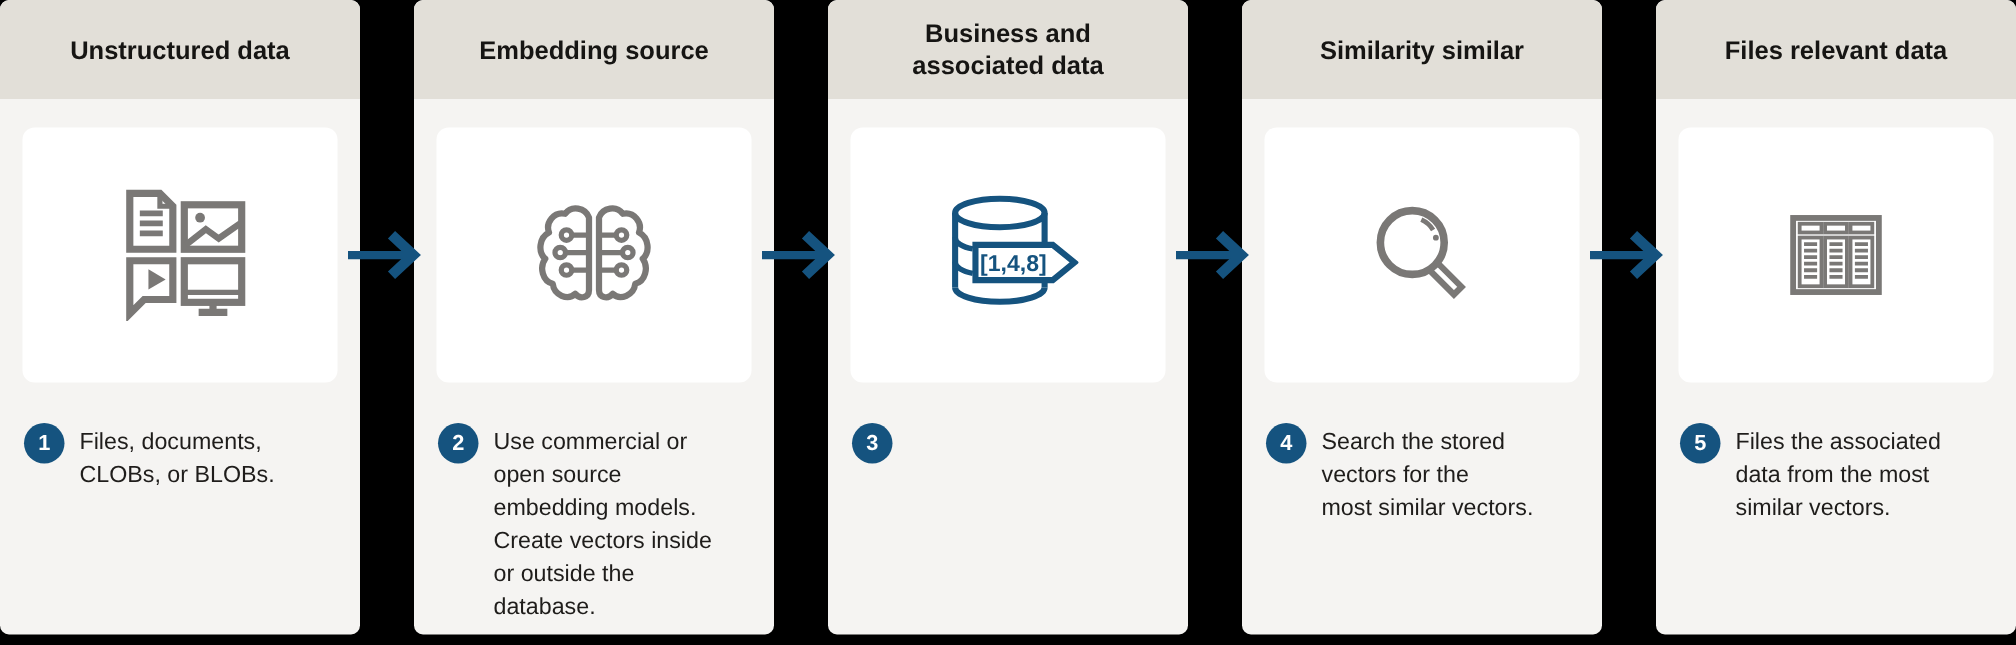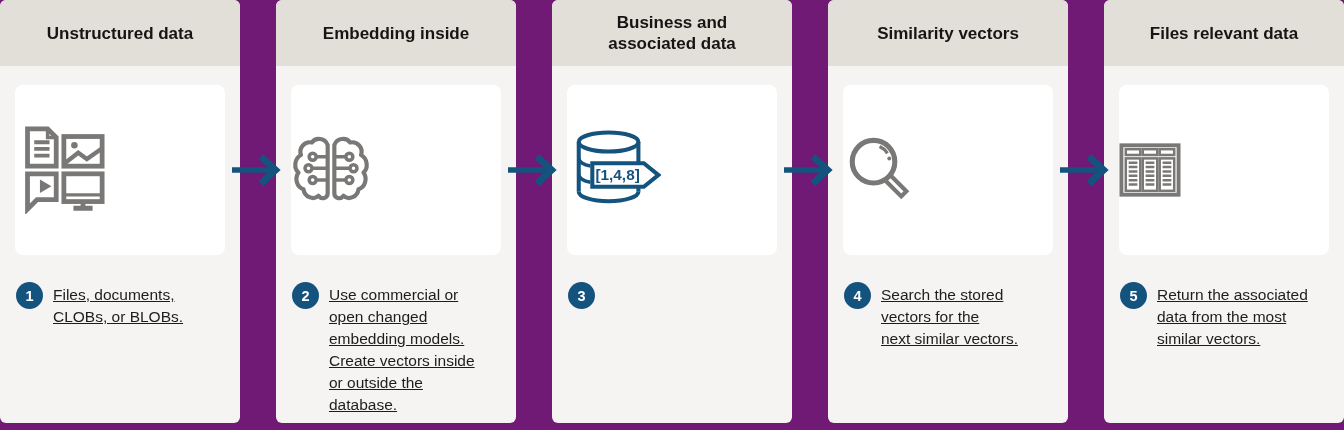--- a/index.html
+++ b/index.html
@@ -9,21 +9,21 @@
     --accent:#15537f;
     --icongray:#7a7876;
     --textcol:#1f1d1b;
     --titlecol:#161513;
   }
   *{margin:0;padding:0;box-sizing:border-box;}
   html,body{background:#ffffff;}
   .wrapper{
     position:relative;
     width:1344px;height:430px;
-    background:#701a75;
+    background:#000000;
     font-family:"Liberation Sans","DejaVu Sans",sans-serif;
     overflow:hidden;
   }
   .cols{
     display:flex;
     justify-content:space-between;
     width:1344px;
   }
   .col{
     width:240px;height:423px;
@@ -40,21 +40,21 @@
     font-size:17px;line-height:21px;
     color:var(--titlecol);
     white-space:pre-line;
     border-radius:6px 6px 0 0;
   }
   .card{
     width:210px;height:170px;
     margin:19px auto 0;
     background:var(--cardbg);
     border-radius:8px;
-    display:flex;align-items:center;justify-content:flex-start;
+    display:flex;align-items:center;justify-content:center;
   }
   .steprow{
     display:flex;
     align-items:flex-start;
     padding:27px 10px 0 16px;
   }
   .badge{
     flex:0 0 27px;
     width:27px;height:27px;
     border-radius:50%;
@@ -62,21 +62,20 @@
     color:#ffffff;
     font-weight:bold;font-size:14.5px;
     display:flex;align-items:center;justify-content:center;
   }
   .desc{
     margin-left:10px;
     margin-top:2px;
     font-size:15.5px;line-height:22px;
     color:var(--textcol);
     white-space:pre-line;
-    text-decoration:underline;
   }
   .arrow{position:absolute;top:152px;width:56px;height:36px;}
   .a1{left:230px;} .a2{left:506px;} .a3{left:782px;} .a4{left:1058px;}
 
   
   .sg{stroke:var(--icongray);fill:none;}
   .fg{fill:var(--icongray);stroke:none;}
   .sb{stroke:var(--accent);fill:none;}
   .tagfill{fill:#ffffff;stroke:var(--accent);}
   .dbtext{
@@ -111,39 +110,39 @@
         </svg>
       </div>
       <div class="steprow">
         <span class="badge">1</span>
         <p class="desc">Files, documents,
 CLOBs, or BLOBs.</p>
       </div>
     </section>
 
     <section class="col">
-      <header class="col-header">Embedding inside</header>
+      <header class="col-header">Embedding source</header>
       <div class="card">
         <svg width="80" height="80" viewBox="0 0 96 96">
           <path class="sg" stroke-width="5" stroke-linejoin="round" d="M44 18 C41 10 30 8 25 15 C16 13 9 22 12 30 C4 34 3 46 9 51 C4 58 7 69 15 71 C16 80 27 85 33 79 C37 84 44 82 44 76 Z"></path>
           <path class="sg" stroke-width="5" stroke-linejoin="round" d="M52 18 C55 10 66 8 71 15 C80 13 87 22 84 30 C92 34 93 46 87 51 C92 58 89 69 81 71 C80 80 69 85 63 79 C59 84 52 82 52 76 Z"></path>
           <circle class="sg" stroke-width="4.2" cx="26" cy="32" r="4.2"></circle>
           <circle class="sg" stroke-width="4.2" cx="21" cy="46" r="4.2"></circle>
           <circle class="sg" stroke-width="4.2" cx="26" cy="60" r="4.2"></circle>
           <path class="sg" stroke-width="4.2" d="M30.5 32 H44 M25.5 46 H44 M30.5 60 H44"></path>
           <circle class="sg" stroke-width="4.2" cx="70" cy="32" r="4.2"></circle>
           <circle class="sg" stroke-width="4.2" cx="75" cy="46" r="4.2"></circle>
           <circle class="sg" stroke-width="4.2" cx="70" cy="60" r="4.2"></circle>
           <path class="sg" stroke-width="4.2" d="M52 32 H65.5 M52 46 H70.5 M52 60 H65.5"></path>
         </svg>
       </div>
       <div class="steprow">
         <span class="badge">2</span>
         <p class="desc">Use commercial or
-open changed
+open source
 embedding models.
 Create vectors inside
 or outside the
 database.</p>
       </div>
     </section>
 
     <section class="col">
       <header class="col-header">Business and
 associated data</header>
@@ -156,34 +155,34 @@
           <polygon class="tagfill" stroke-width="4.5" stroke-linejoin="miter" points="28,38.5 85,38.5 101,51.5 85,64.5 28,64.5"></polygon>
           <text class="dbtext" x="56" y="57.5" text-anchor="middle">[1,4,8]</text>
         </svg>
       </div>
       <div class="steprow">
         <span class="badge">3</span>
       </div>
     </section>
 
     <section class="col">
-      <header class="col-header">Similarity vectors</header>
+      <header class="col-header">Similarity similar</header>
       <div class="card">
         <svg width="74" height="74" viewBox="0 0 80 80">
           <circle class="sg" stroke-width="5.5" cx="33" cy="31" r="23"></circle>
           <path class="sg" stroke-width="3.5" d="M39.5 14.5 A18.5 18.5 0 0 1 48 22"></path>
           <circle class="fg" cx="50" cy="27.5" r="2.1"></circle>
           <path class="sg" stroke-width="4.5" stroke-linejoin="miter" d="M51 45.5 L68.5 63 L63 68.5 L45.5 51"></path>
         </svg>
       </div>
       <div class="steprow">
         <span class="badge">4</span>
         <p class="desc">Search the stored
 vectors for the
-next similar vectors.</p>
+most similar vectors.</p>
       </div>
     </section>
 
     <section class="col">
       <header class="col-header">Files relevant data</header>
       <div class="card">
         <svg width="62" height="56" viewBox="0 0 64 56">
           <rect class="sg" stroke-width="4" x="2.5" y="2.5" width="59" height="51"></rect>
           <g>
             <rect class="sg" stroke-width="2.6" x="7" y="6.5" width="15" height="6"></rect>
@@ -193,21 +192,21 @@
             <rect class="sg" stroke-width="2.6" x="24.5" y="16" width="15" height="33.5"></rect>
             <rect class="sg" stroke-width="2.6" x="42" y="16" width="15" height="33.5"></rect>
             <path class="sg" stroke-width="2.6" d="M10 20.5 H19 M10 25 H19 M10 29.5 H19 M10 34 H19 M10 38.5 H19 M10 43 H19
                  M27.5 20.5 H36.5 M27.5 25 H36.5 M27.5 29.5 H36.5 M27.5 34 H36.5 M27.5 38.5 H36.5 M27.5 43 H36.5
                  M45 20.5 H54 M45 25 H54 M45 29.5 H54 M45 34 H54 M45 38.5 H54 M45 43 H54"></path>
           </g>
         </svg>
       </div>
       <div class="steprow">
         <span class="badge">5</span>
-        <p class="desc">Return the associated
+        <p class="desc">Files the associated
 data from the most
 similar vectors.</p>
       </div>
     </section>
   </div>
 
   <svg class="arrow a1" viewBox="0 0 56 36">
     <path class="arrowstroke" stroke-width="5.5" d="M2 18 H43"></path>
     <polyline class="arrowstroke" stroke-width="7" stroke-linejoin="miter" points="31,4.5 45.5,18 31,31.5"></polyline>
   </svg>

